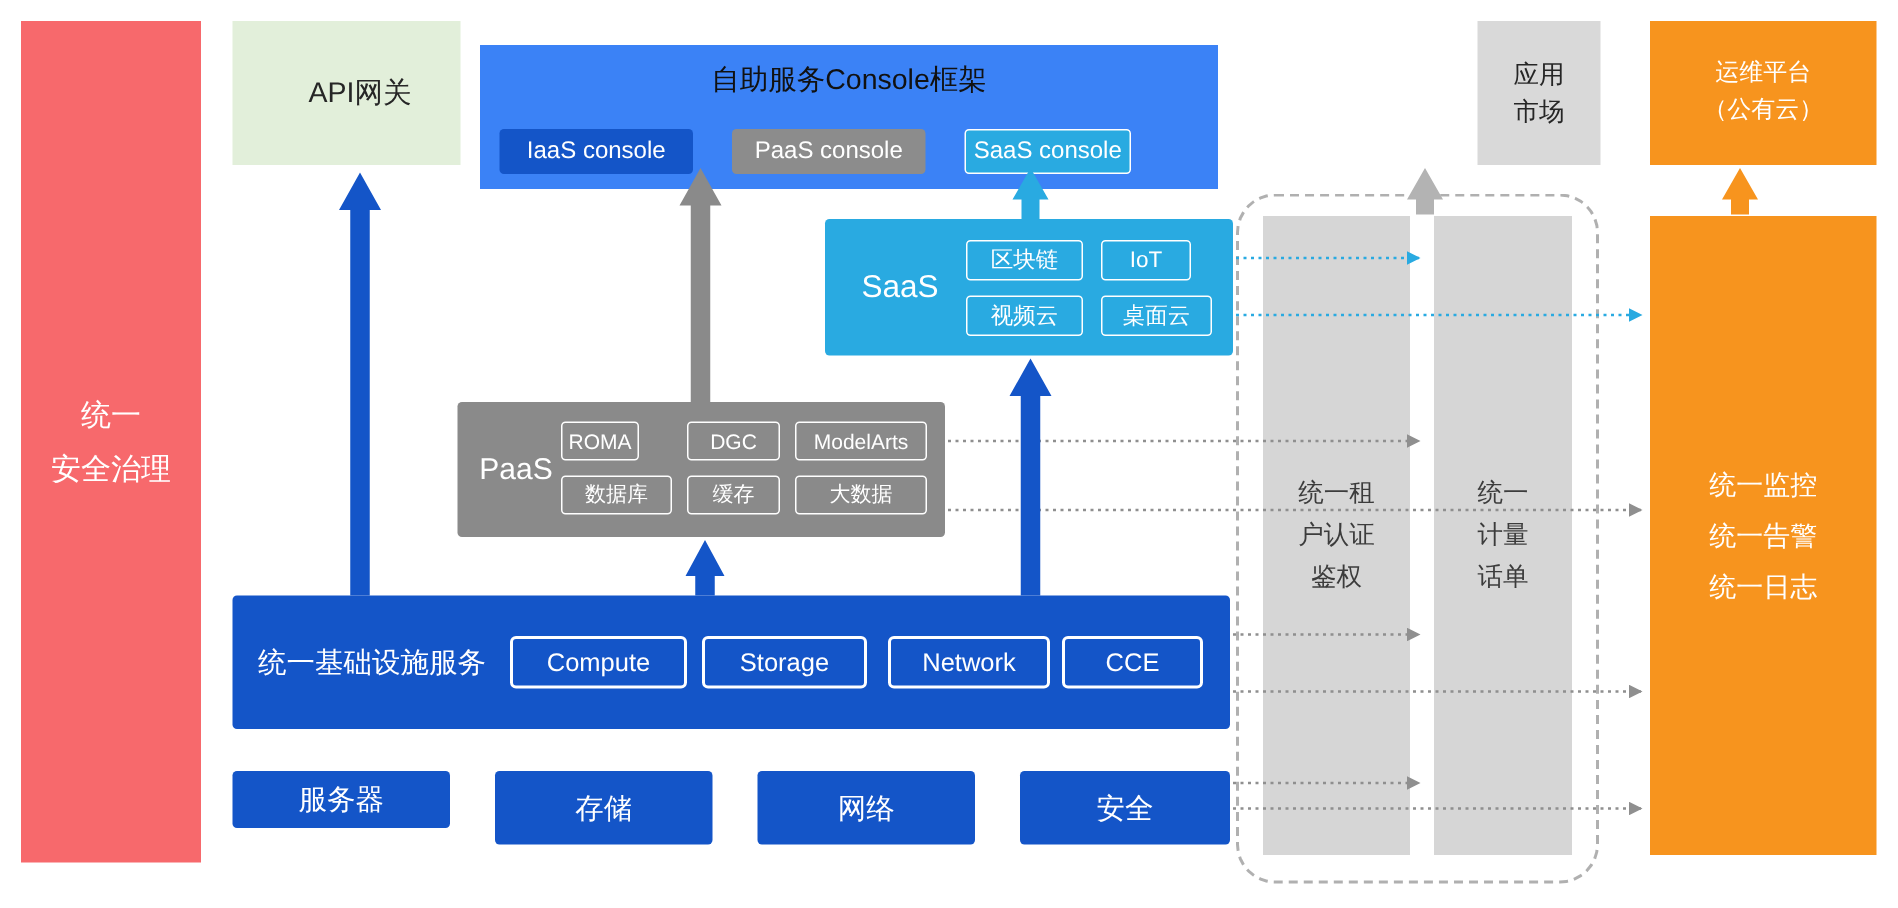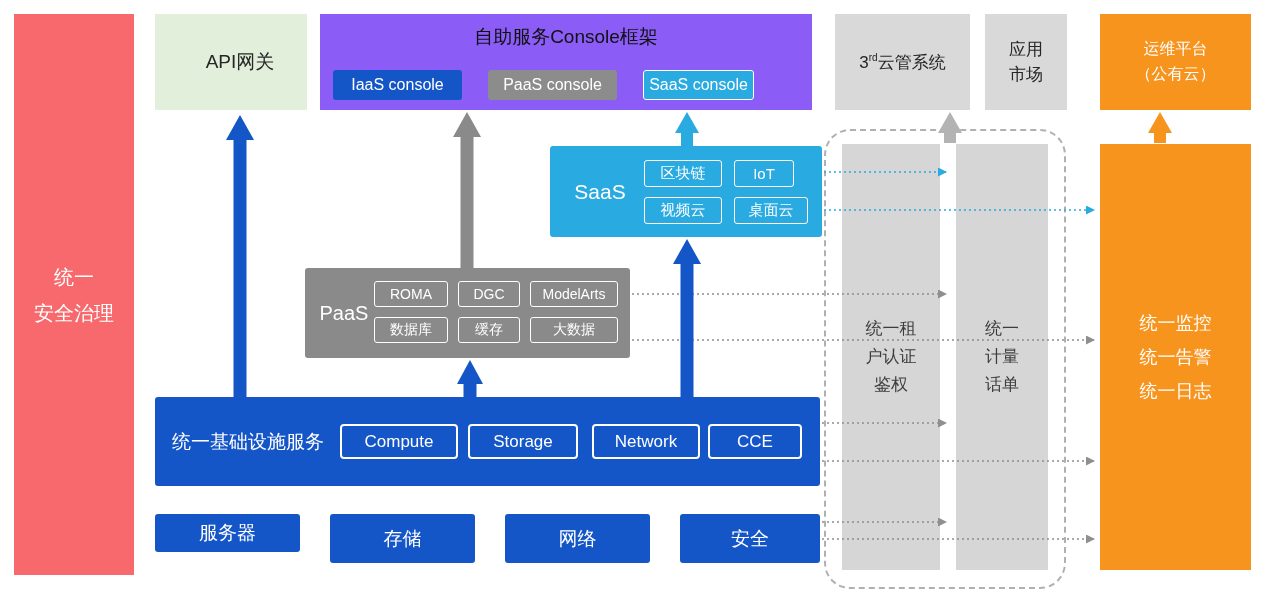--- a/index.html
+++ b/index.html
@@ -21,30 +21,27 @@
 
   <div class="abs flexc" style="left:14px;top:14px;width:120px;height:561px;background:#F7696C;color:#ffffff;font-size:20px;line-height:1.8;">
     <span class="pre">统一
 安全治理</span>
   </div>
 
   <div class="abs flexc" style="left:155px;top:14px;width:152px;height:96px;background:#E2EFDA;color:#262626;font-size:19px;padding-left:18px;">
     <span>API网关</span>
   </div>
 
-  <div class="abs" style="left:320px;top:14px;width:492px;height:96px;background:#8b5cf6;">
+  <div class="abs" style="left:320px;top:30px;width:492px;height:96px;background:#3b82f6;">
     <div class="abs flexc" style="left:0;top:8px;width:492px;height:30px;color:#111111;font-size:19px;">自助服务Console框架</div>
     <div class="abs chip" style="left:13px;top:56px;width:129px;height:30px;background:#1455C8;font-size:16px;">IaaS console</div>
     <div class="abs chip" style="left:168px;top:56px;width:129px;height:30px;background:#8C8C8C;font-size:16px;">PaaS console</div>
     <div class="abs chip" style="left:323px;top:56px;width:111px;height:30px;background:#29AAE1;border:1.6px solid #ffffff;font-size:16px;">SaaS console</div>
   </div>
 
-  <div class="abs flexc" style="left:835px;top:14px;width:135px;height:96px;background:#D9D9D9;color:#262626;font-size:17px;">
-    <span><span>3</span><sup>rd</sup><span>云管系统</span></span>
-  </div>
 
   <div class="abs flexc" style="left:985px;top:14px;width:82px;height:96px;background:#D9D9D9;color:#262626;font-size:17px;line-height:1.5;">
     <span class="pre">应用
 市场</span>
   </div>
 
   <div class="abs flexc" style="left:1100px;top:14px;width:151px;height:96px;background:#F7941E;color:#ffffff;font-size:16px;line-height:1.55;">
     <span class="pre">运维平台
 （公有云）</span>
   </div>
@@ -52,21 +49,21 @@
   <div class="abs" style="left:550px;top:146px;width:272px;height:91px;background:#29AAE1;border-radius:3px;">
     <div class="abs flexc" style="left:10px;top:0;width:80px;height:91px;color:#ffffff;font-size:21px;">SaaS</div>
     <div class="abs outline-item" style="left:94px;top:14px;width:78px;height:27px;font-size:15px;">区块链</div>
     <div class="abs outline-item" style="left:184px;top:14px;width:60px;height:27px;font-size:15px;">IoT</div>
     <div class="abs outline-item" style="left:94px;top:51px;width:78px;height:27px;font-size:15px;">视频云</div>
     <div class="abs outline-item" style="left:184px;top:51px;width:74px;height:27px;font-size:15px;">桌面云</div>
   </div>
 
   <div class="abs" style="left:305px;top:268px;width:325px;height:90px;background:#8A8A8A;border-radius:3px;">
     <div class="abs flexc" style="left:8px;top:0;width:62px;height:90px;color:#ffffff;font-size:20px;">PaaS</div>
-    <div class="abs outline-item" style="left:69px;top:13px;width:74px;height:26px;font-size:14px;">ROMA</div>
+    <div class="abs outline-item" style="left:69px;top:13px;width:52px;height:26px;font-size:14px;">ROMA</div>
     <div class="abs outline-item" style="left:153px;top:13px;width:62px;height:26px;font-size:14px;">DGC</div>
     <div class="abs outline-item" style="left:225px;top:13px;width:88px;height:26px;font-size:14px;">ModelArts</div>
     <div class="abs outline-item" style="left:69px;top:49px;width:74px;height:26px;font-size:14px;">数据库</div>
     <div class="abs outline-item" style="left:153px;top:49px;width:62px;height:26px;font-size:14px;">缓存</div>
     <div class="abs outline-item" style="left:225px;top:49px;width:88px;height:26px;font-size:14px;">大数据</div>
   </div>
 
   <div class="abs" style="left:155px;top:397px;width:665px;height:89px;background:#1455C8;border-radius:3px;">
     <div class="abs flexc" style="left:13px;top:0;width:160px;height:89px;color:#ffffff;font-size:19px;">统一基础设施服务</div>
     <div class="abs outline-item" style="left:185px;top:27px;width:118px;height:35px;font-size:17px;border-width:2px;border-radius:4px;">Compute</div>

